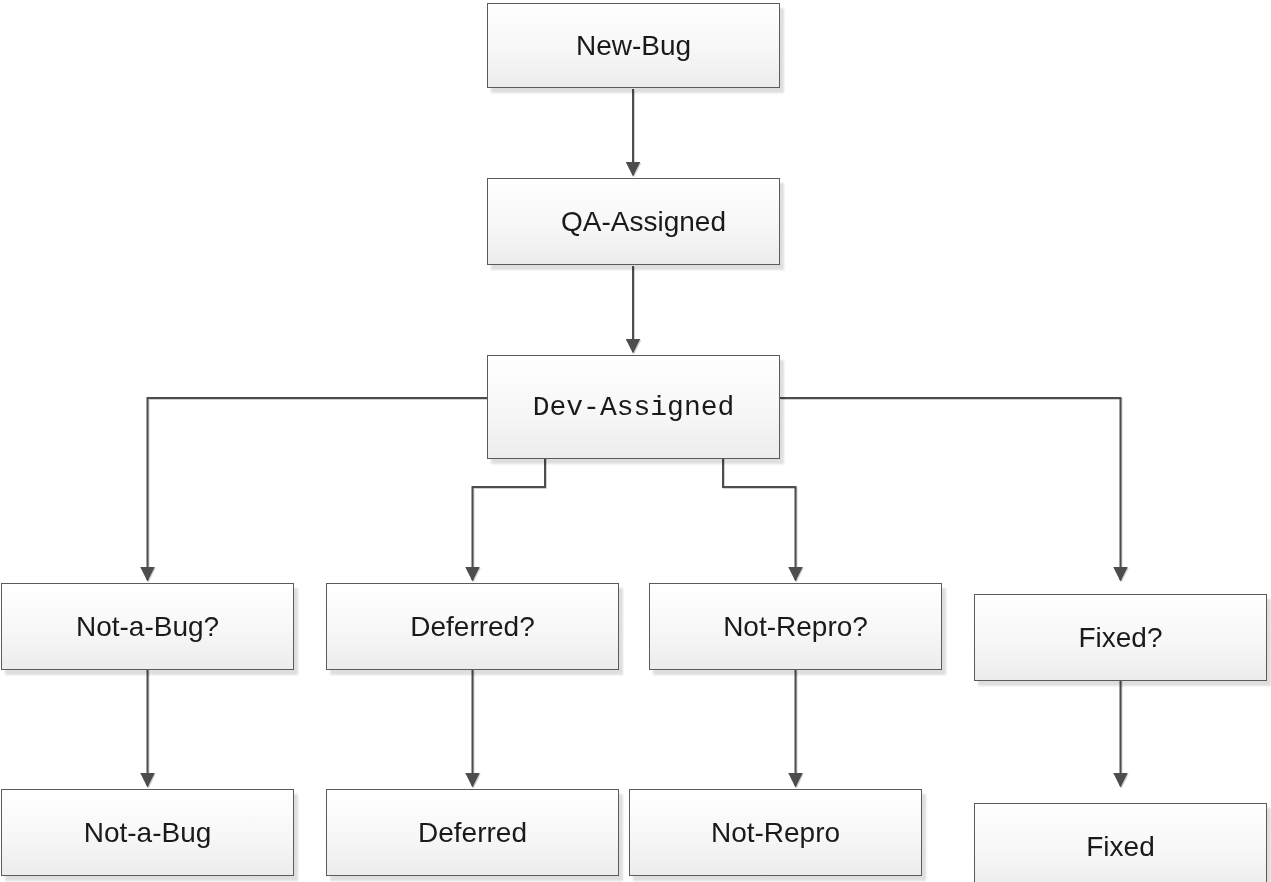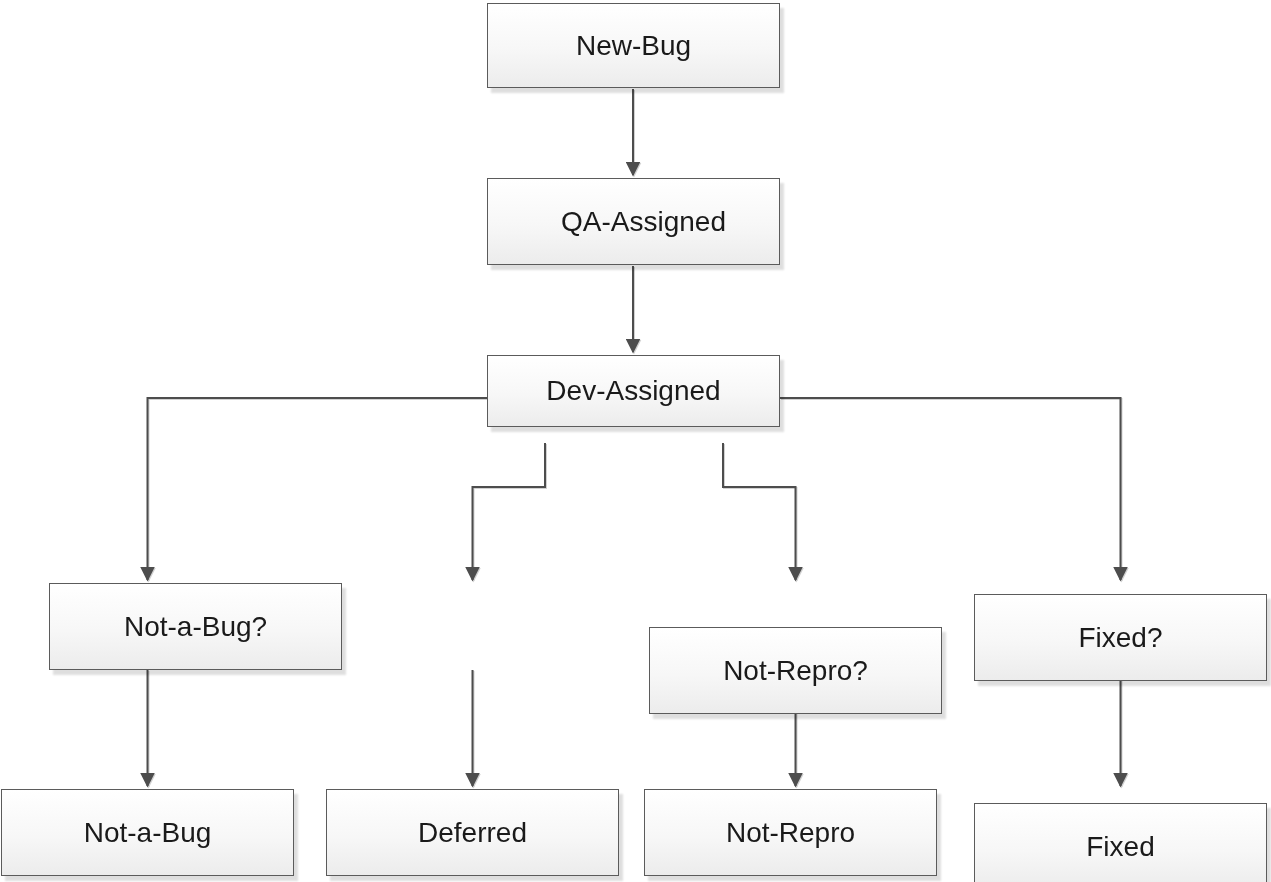--- a/index.html
+++ b/index.html
@@ -42,28 +42,28 @@
     box-shadow: 4px 5px 2px rgba(0,0,0,0.13);
     display: flex;
     align-items: center;
     justify-content: center;
     font-size: 28px;
     color: var(--text-color);
     white-space: nowrap;
   }
   #n-new  { left: 487px; top: 3px;   height: 85px; }
   #n-qa   { left: 487px; top: 178px; padding-left: 20px; }
-  #n-dev  { left: 487px; top: 355px; height: 72px; }
-  #n-nabq { left: 1px;   top: 583px; margin-left: 48px; }
+  #n-dev  { left: 487px; top: 355px; height: 104px; font-family: Liberation Mono, monospace; }
+  #n-nabq { left: 1px;   top: 583px; }
   #n-defq { left: 326px; top: 583px; }
-  #n-nrq  { left: 649px; top: 583px; margin-top: 44px; }
+  #n-nrq  { left: 649px; top: 583px; }
   #n-fixq { left: 974px; top: 583px; margin-top: 11px; }
   #n-nab  { left: 1px;   top: 789px; }
   #n-def  { left: 326px; top: 789px; }
-  #n-nr   { left: 644px; top: 789px; }
+  #n-nr   { left: 629px; top: 789px; }
   #n-fix  { left: 974px; top: 789px; margin-top: 14px; }
 </style>
 </head>
 <body>
 
 <div class="canvas">
 
   <svg class="wires" viewBox="0 0 1271 882" xmlns="http://www.w3.org/2000/svg">
     <defs>
       <marker id="arrow" viewBox="0 0 10 10" refX="9" refY="5" markerWidth="7.5" markerHeight="7.5" orient="auto-start-reverse">
@@ -79,20 +79,21 @@
     <path class="wire" d="M 147.5 670 L 147.5 786" marker-end="url(#arrow)"></path>
     <path class="wire" d="M 472.5 670 L 472.5 786" marker-end="url(#arrow)"></path>
     <path class="wire" d="M 795.5 670 L 795.5 786" marker-end="url(#arrow)"></path>
     <path class="wire" d="M 1120.5 670 L 1120.5 786" marker-end="url(#arrow)"></path>
   </svg>
 
   <div class="node" id="n-new">New-Bug</div>
   <div class="node" id="n-qa">QA-Assigned</div>
   <div class="node" id="n-dev">Dev-Assigned</div>
   <div class="node" id="n-nabq">Not-a-Bug?</div>
+  <div class="node" id="n-defq">Deferred?</div>
   <div class="node" id="n-nrq">Not-Repro?</div>
   <div class="node" id="n-fixq">Fixed?</div>
   <div class="node" id="n-nab">Not-a-Bug</div>
   <div class="node" id="n-def">Deferred</div>
   <div class="node" id="n-nr">Not-Repro</div>
   <div class="node" id="n-fix">Fixed</div>
 
 </div>
 
 </body></html>

